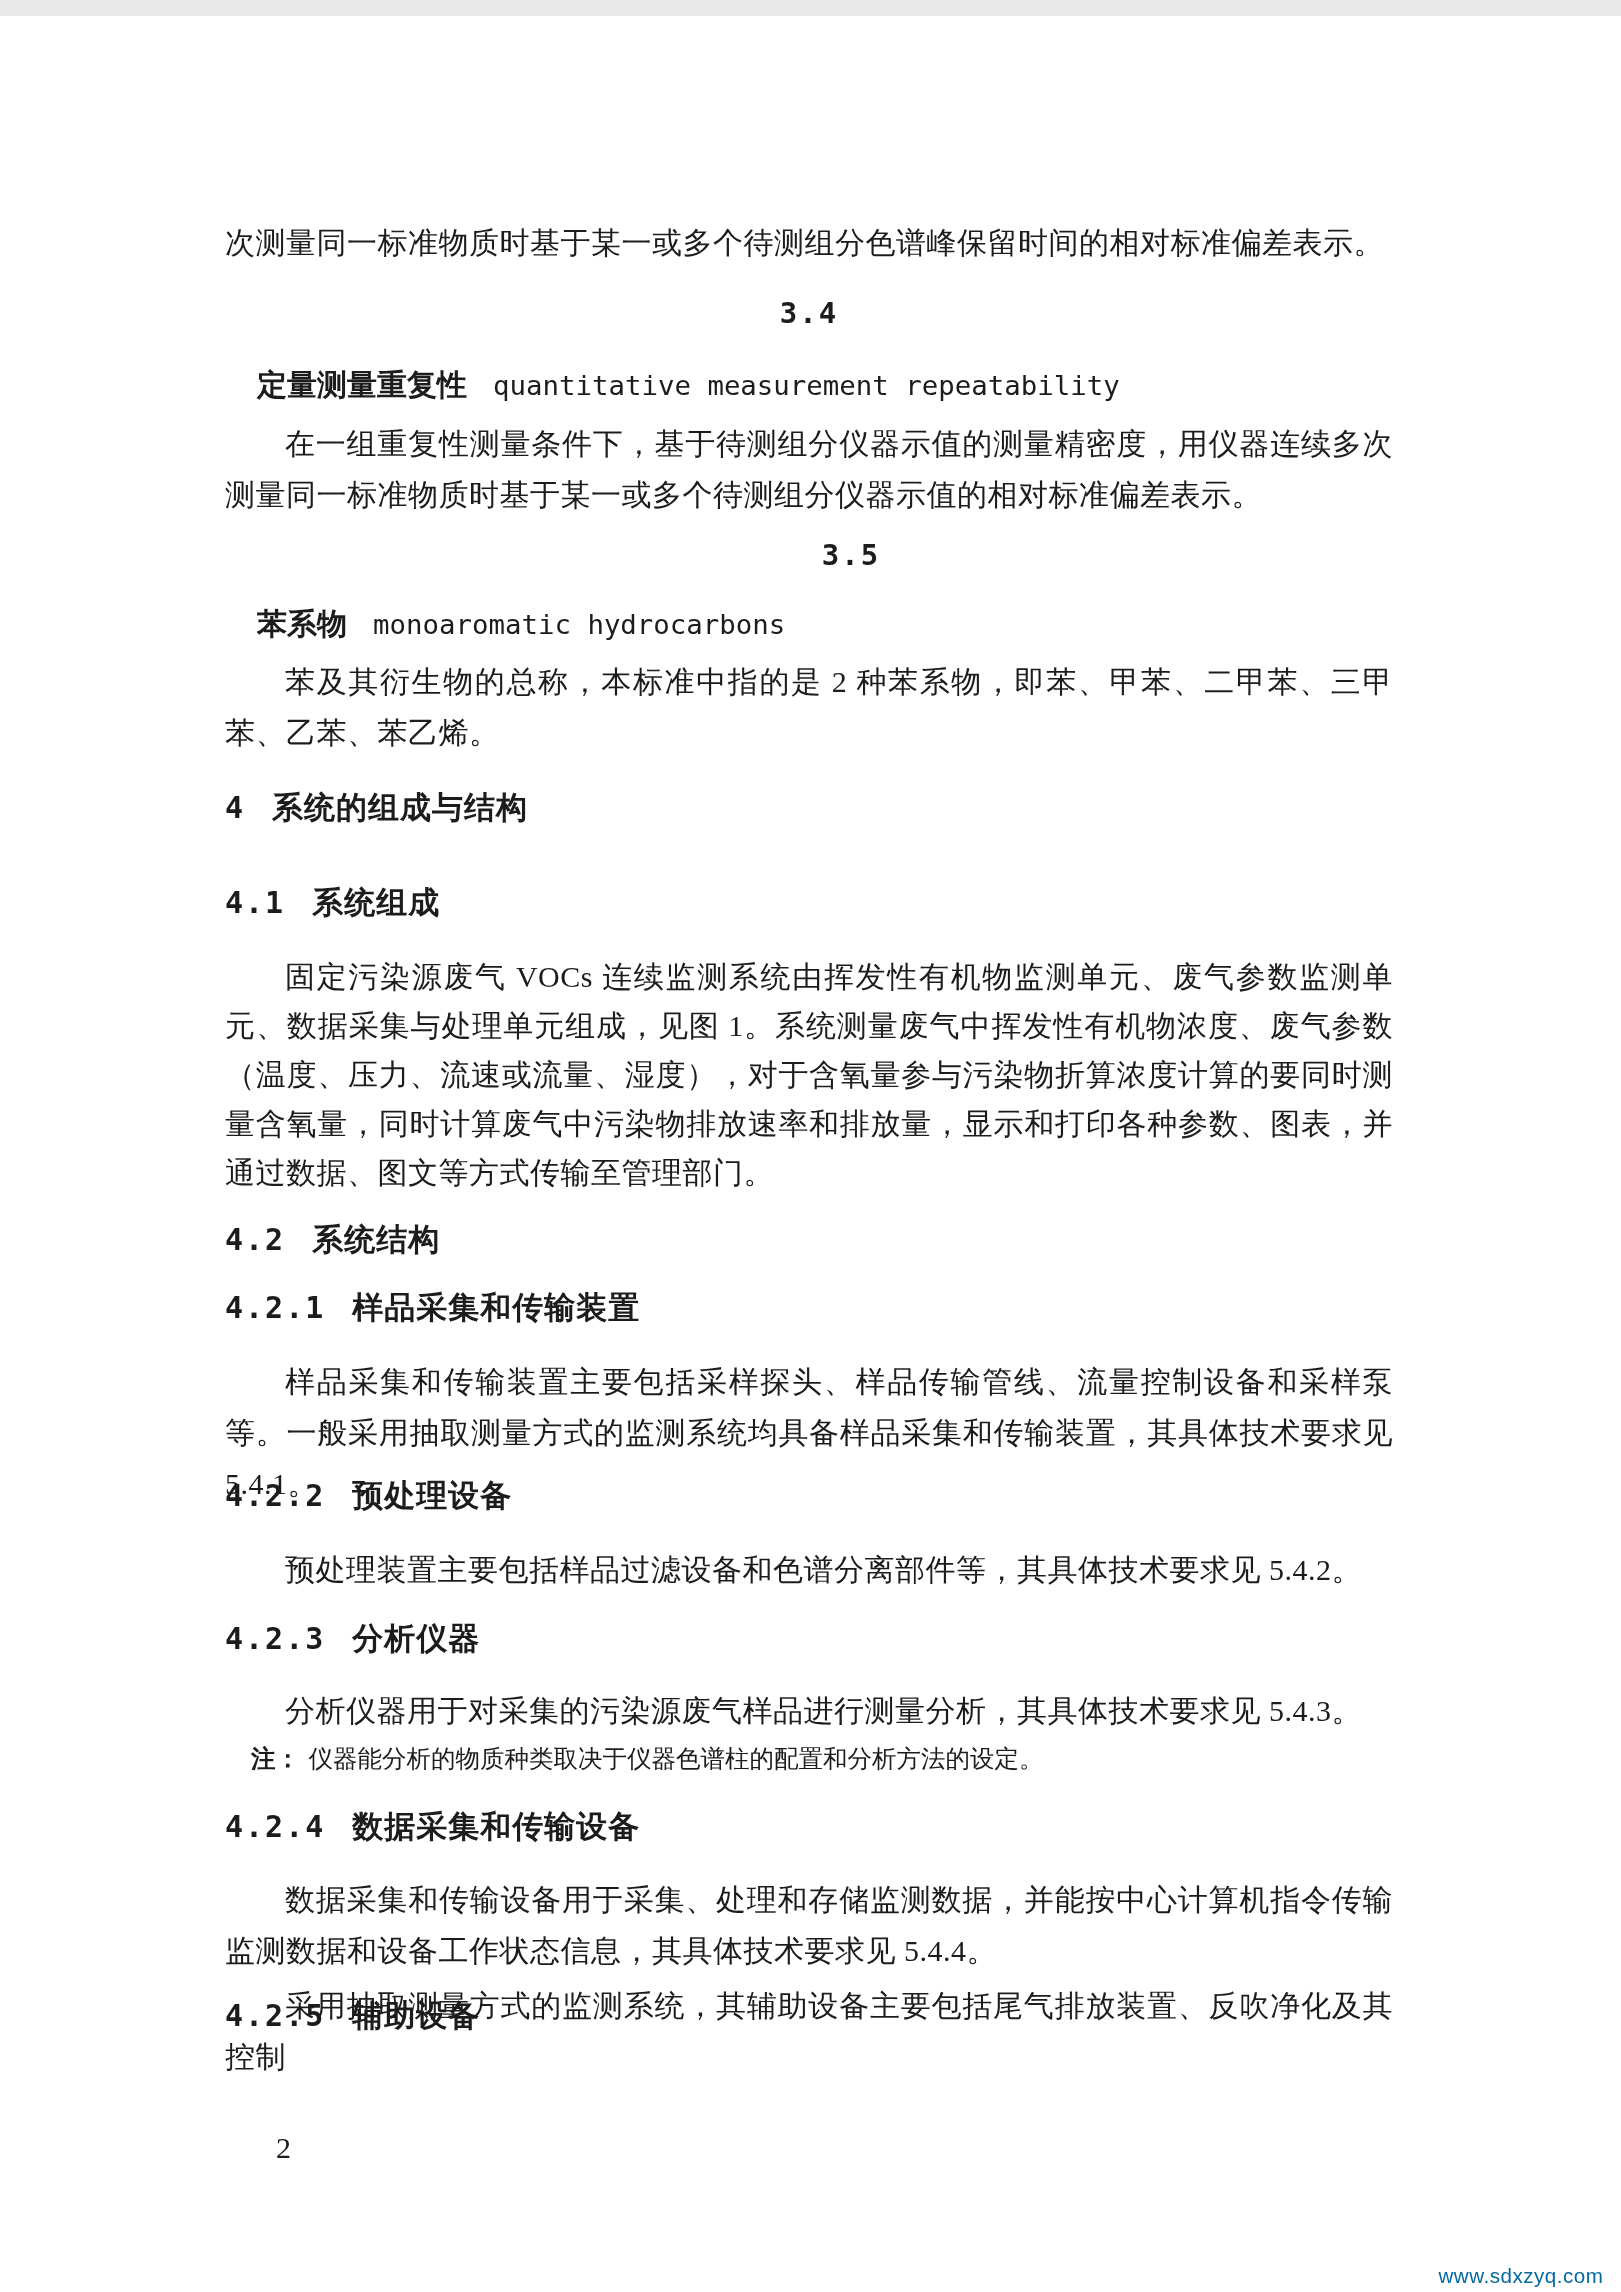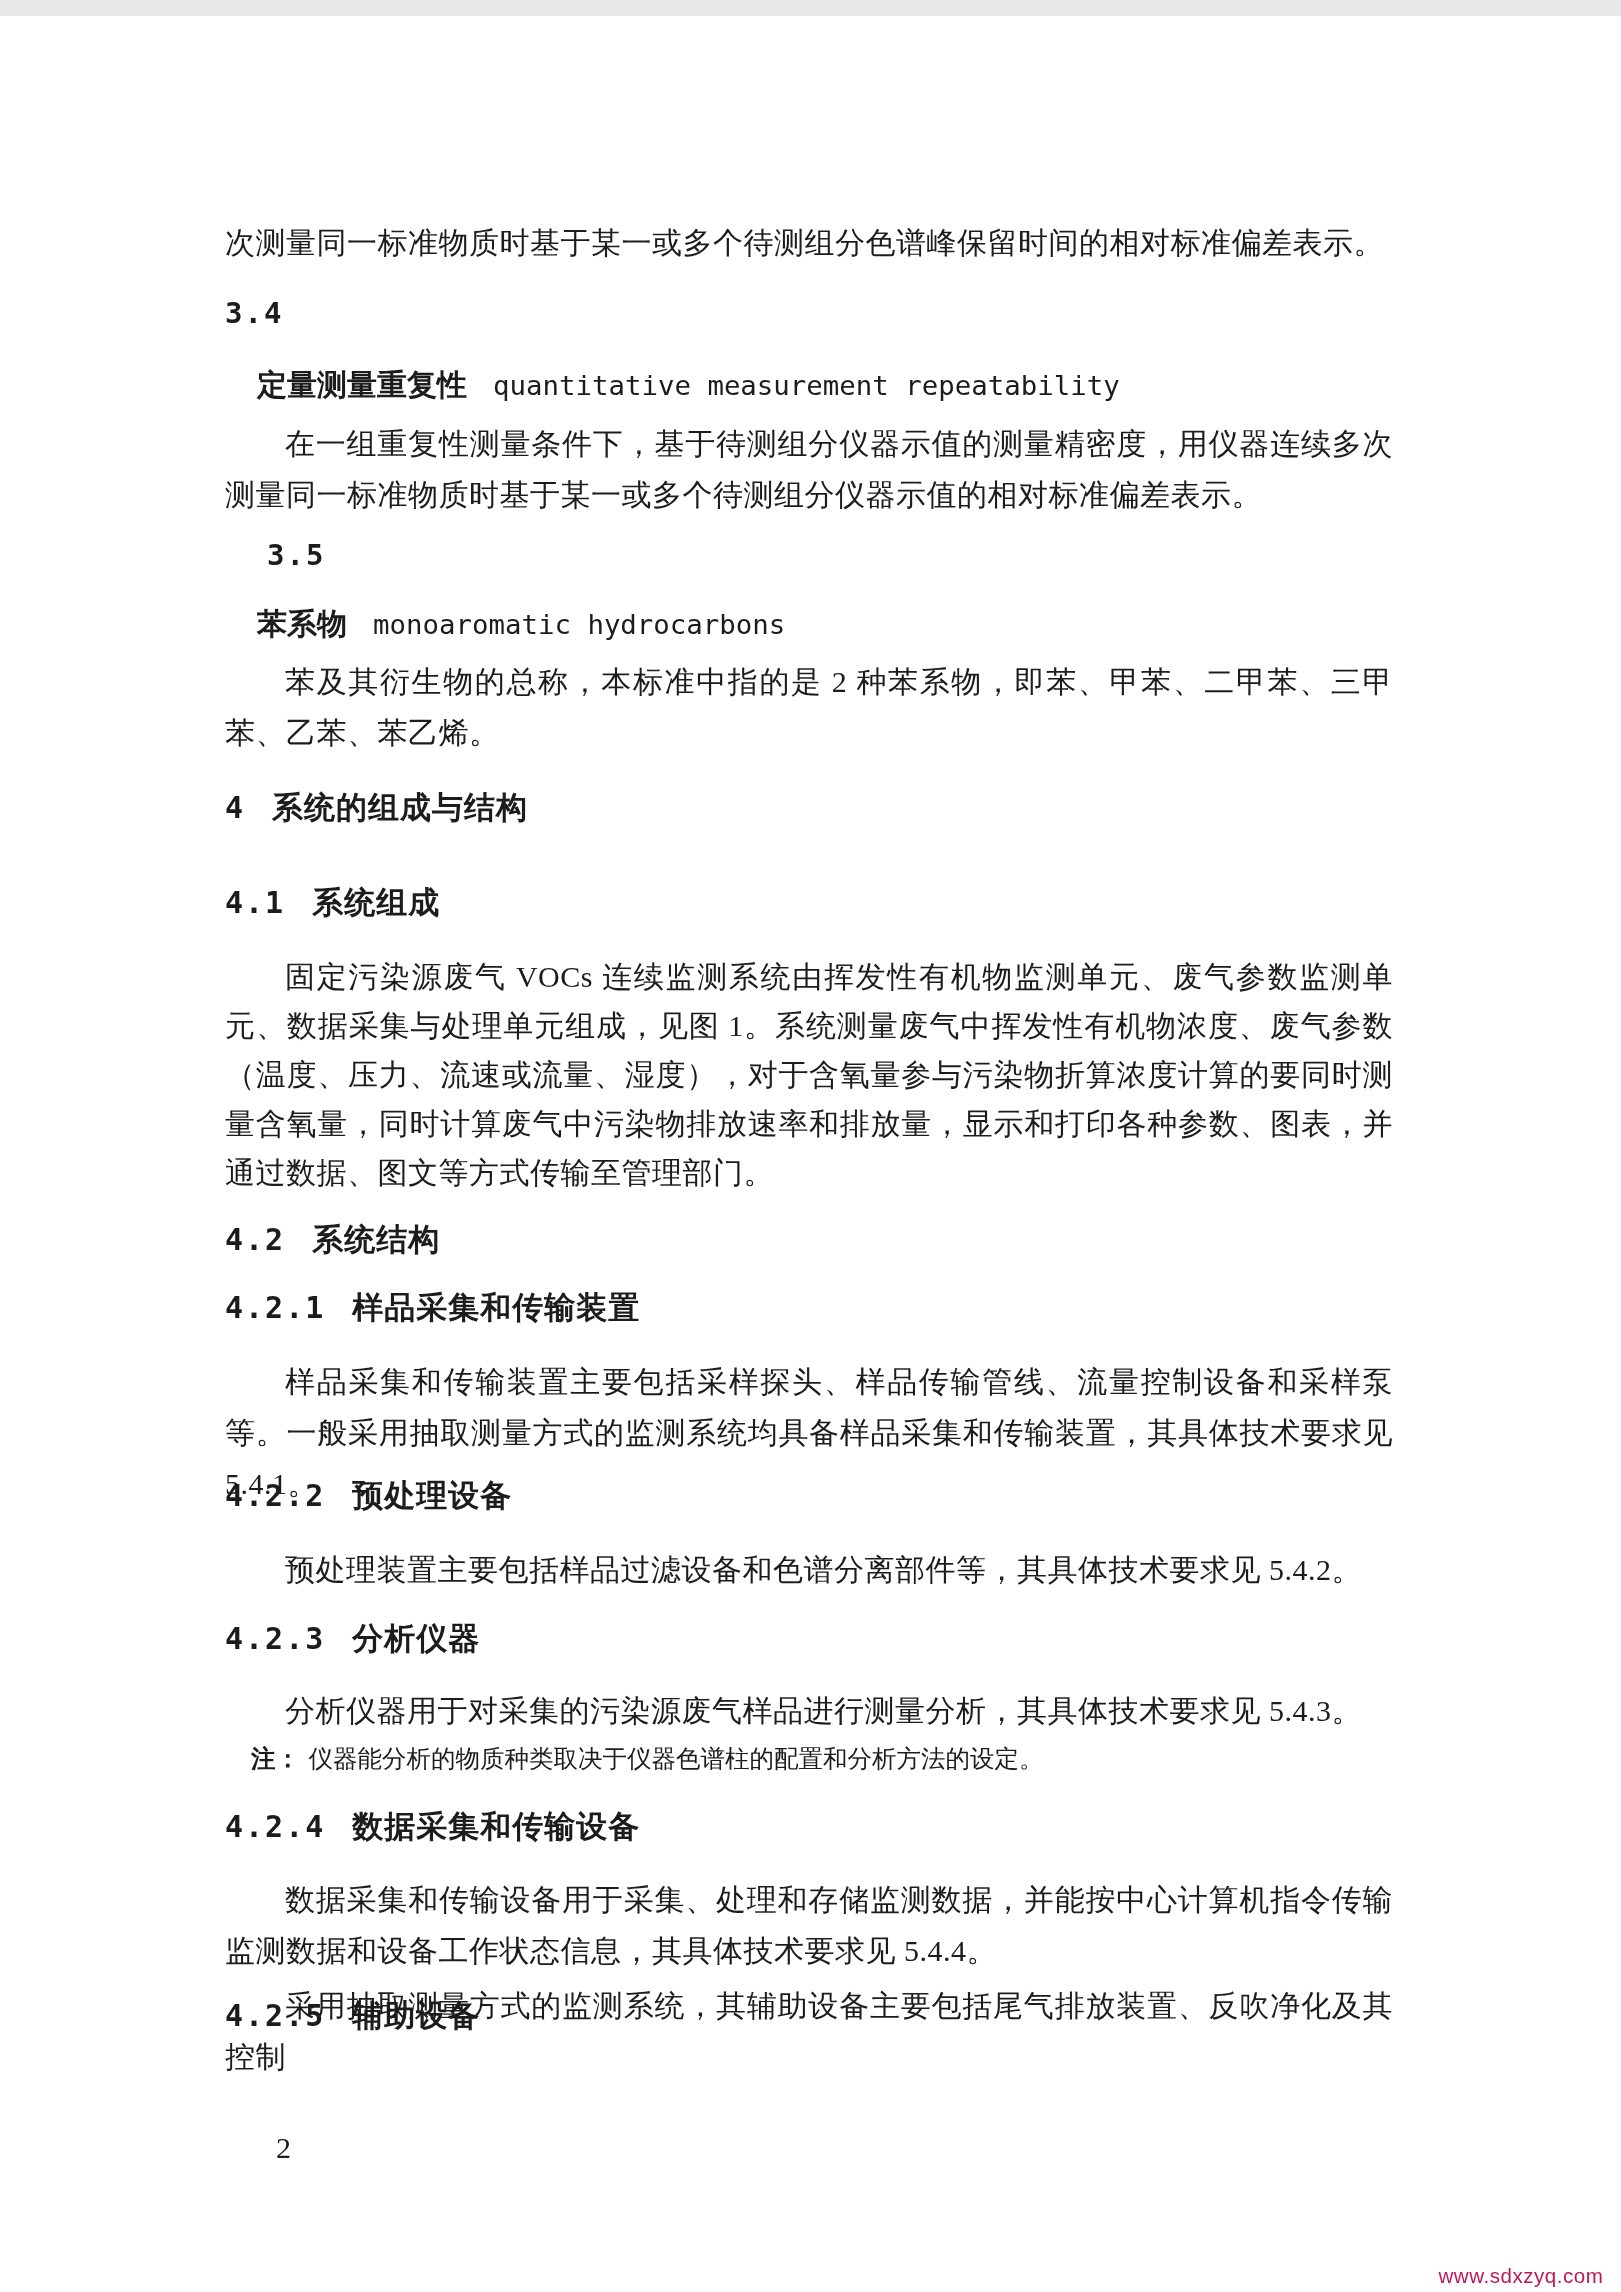--- a/index.html
+++ b/index.html
@@ -25,20 +25,21 @@
   .para.indent { text-indent: 2em; }
   .para.tight { line-height: 49px; }
 
   
   .clause-num {
     font-family: "DejaVu Sans Mono", "Liberation Mono", monospace;
     font-size: 29px;
     font-weight: 600;
     line-height: 33px;
     letter-spacing: 2px;
+    text-align: center;
   }
 
   
   .term { line-height: 39px; text-indent: 2em; white-space: nowrap; }
   .term .zh {
     font-family: "Liberation Sans", "DejaVu Sans", sans-serif;
     font-weight: bold;
     font-size: 30px;
   }
   .term .en {
@@ -83,21 +84,21 @@
     font-family: "Liberation Serif", "DejaVu Serif", serif;
     font-size: 30px;
   }
 
   .watermark {
     position: absolute;
     right: 17.6px;
     top: 2248px;
     font-family: "Liberation Sans", "DejaVu Sans", sans-serif;
     font-size: 20.6px;
-    color: #be185d;
+    color: #0369a1;
     letter-spacing: 0.5px;
   }
 </style>
 </head>
 <body>
 
 <div class="page">
 
   <div class="blk para" style="top:201px">次测量同一标准物质时基于某一或多个待测组分色谱峰保留时间的相对标准偏差表示。</div>
 

